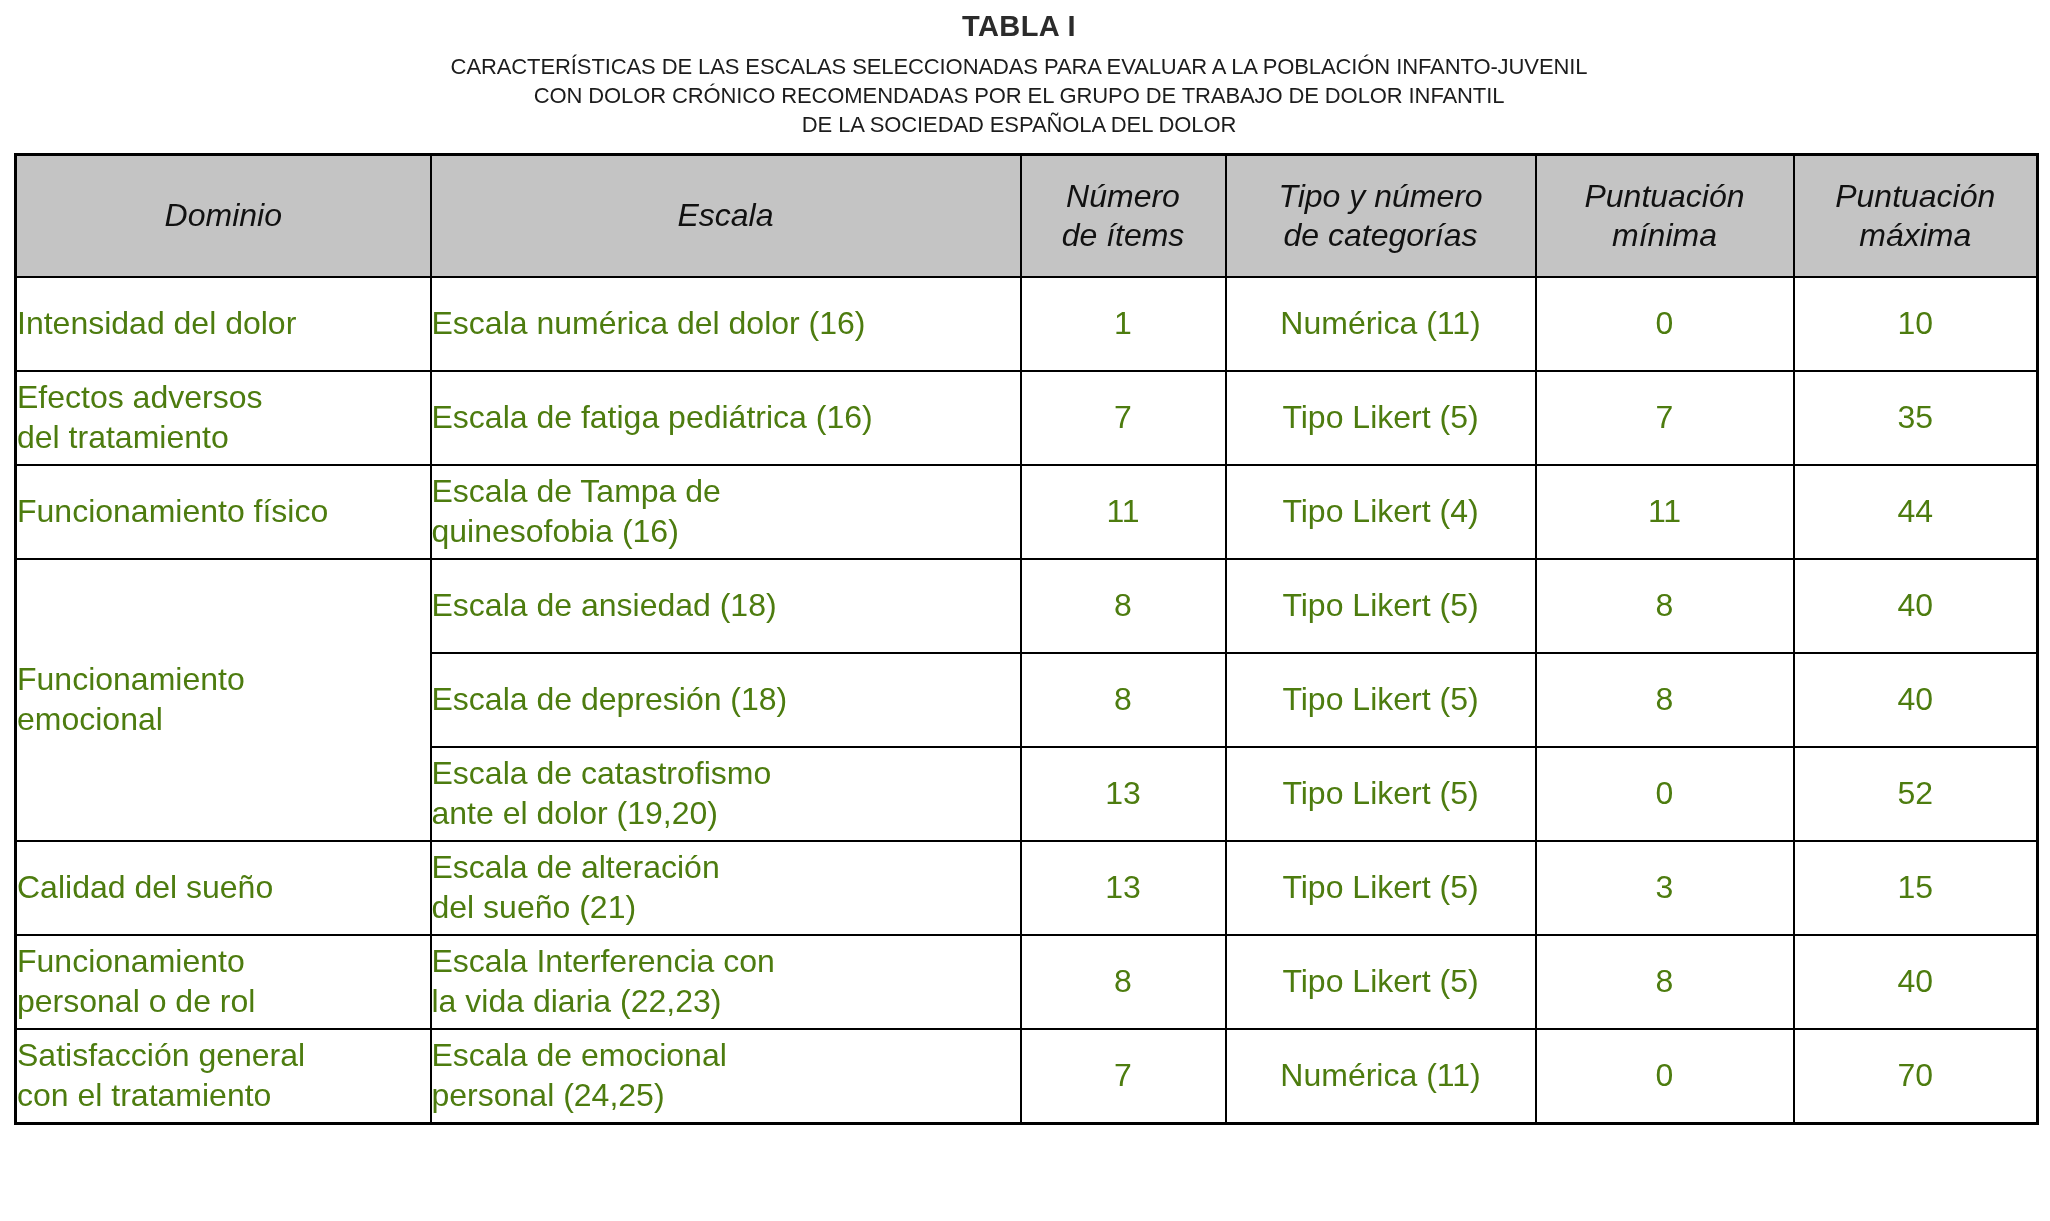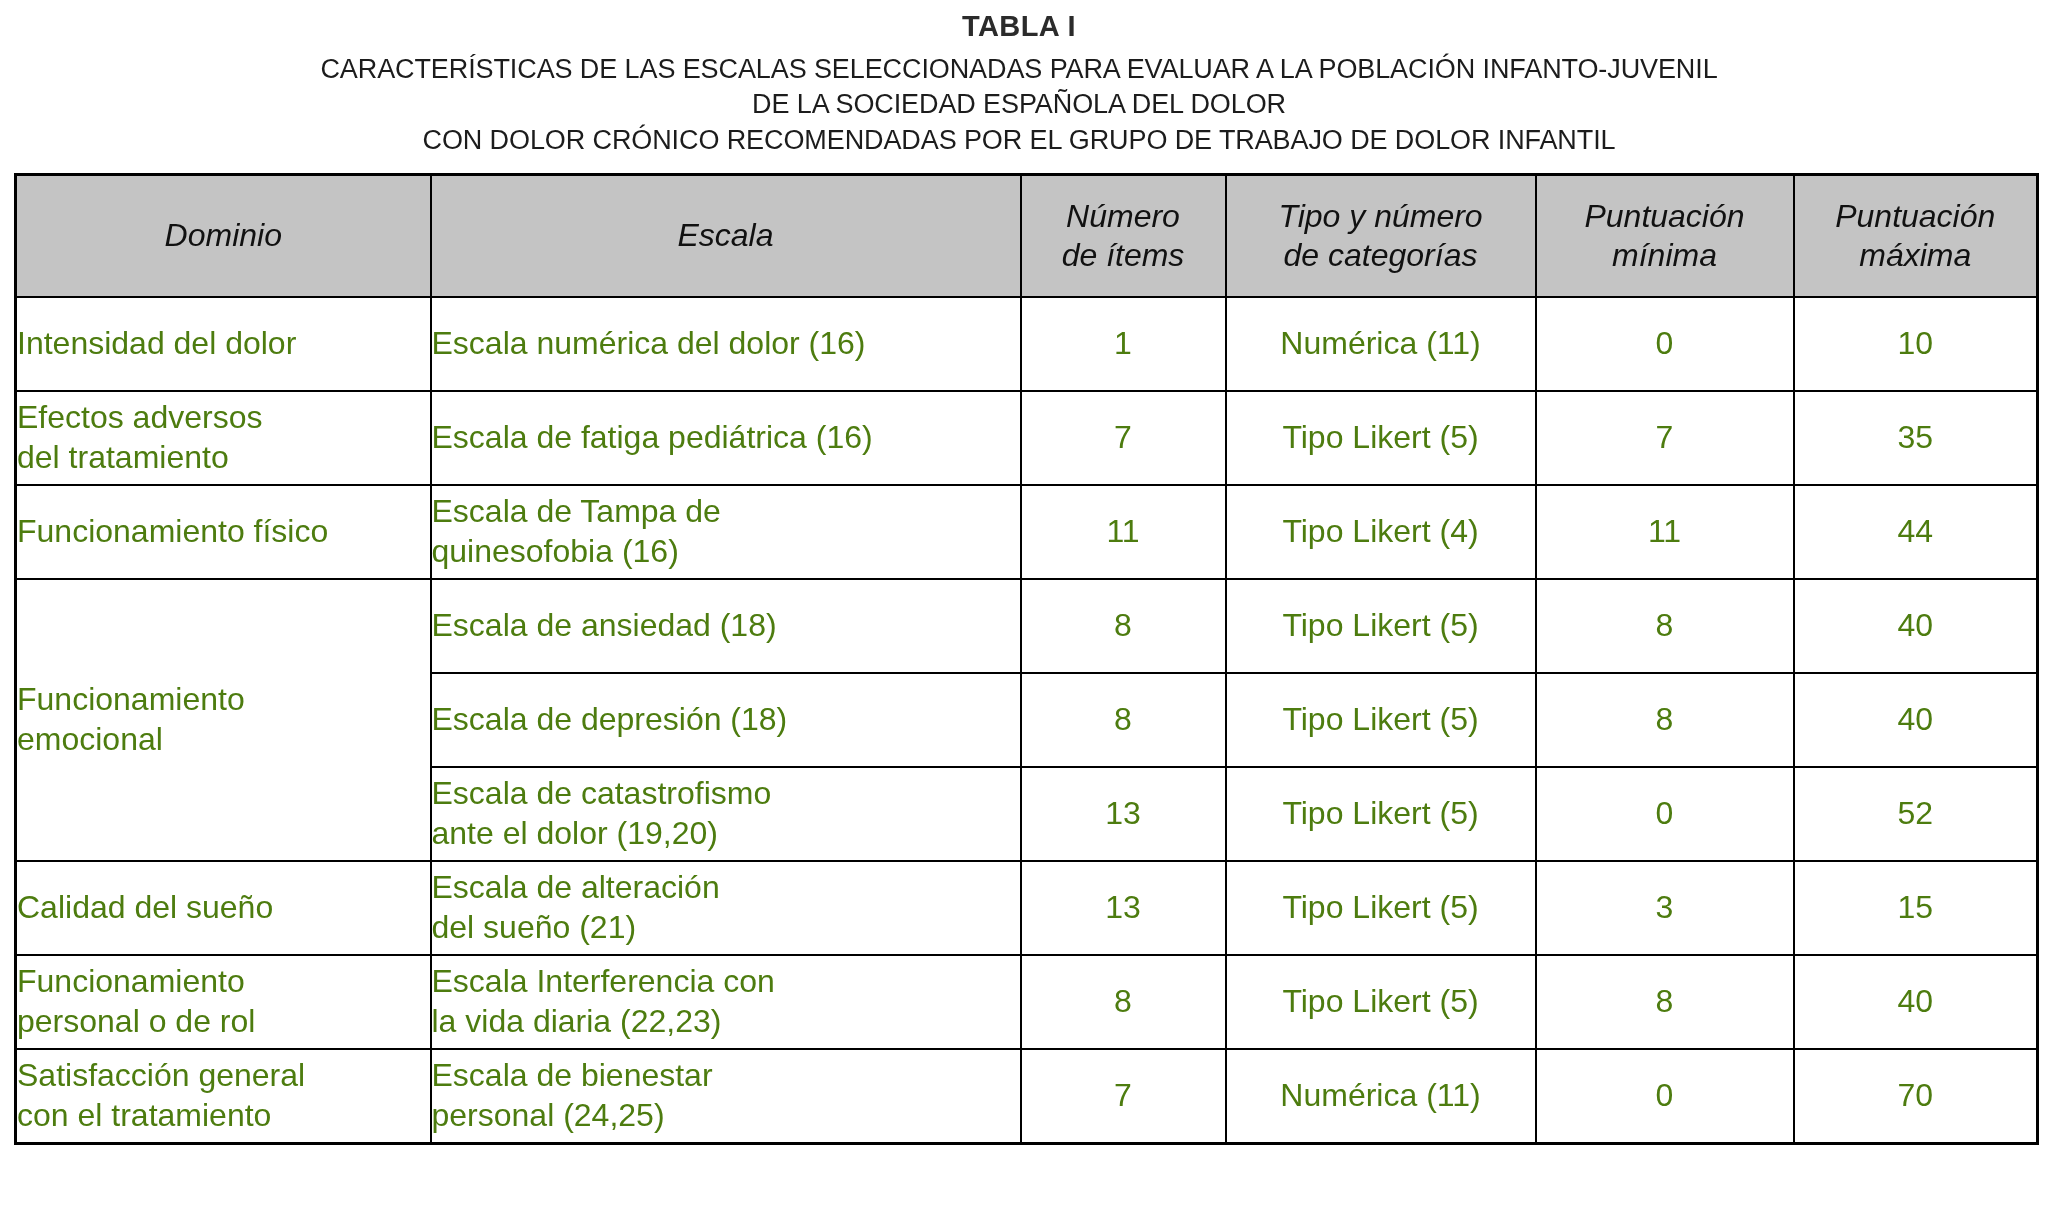--- a/index.html
+++ b/index.html
@@ -29,21 +29,21 @@
     font-family: "Liberation Sans", sans-serif;
     font-weight: bold;
     font-size: 29px;
     letter-spacing: 0.4px;
     color: #2b2b2b;
     line-height: 1.3;
     margin-bottom: 6px;
   }
   .title-sub {
     font-family: "Liberation Sans", sans-serif;
-    font-size: 27px;
+    font-size: 22px;
     line-height: 1.32;
     color: #1c1c1c;
     letter-spacing: -0.1px;
   }
   .title-sub div {
     white-space: nowrap;
   }
   table.data-table {
     border-collapse: collapse;
     table-layout: fixed;
@@ -98,22 +98,22 @@
 </style>
 </head>
 <body>
 
 <div class="page">
 
   <div class="title-block">
     <div class="title-main">TABLA I</div>
     <div class="title-sub">
       <div>CARACTERÍSTICAS DE LAS ESCALAS SELECCIONADAS PARA EVALUAR A LA POBLACIÓN INFANTO-JUVENIL</div>
+      <div>CON DOLOR CRÓNICO RECOMENDADAS POR EL GRUPO DE TRABAJO DE DOLOR INFANTIL</div>
       <div>DE LA SOCIEDAD ESPAÑOLA DEL DOLOR</div>
-      <div>CON DOLOR CRÓNICO RECOMENDADAS POR EL GRUPO DE TRABAJO DE DOLOR INFANTIL</div>
     </div>
   </div>
 
   <table class="data-table">
     <colgroup>
       <col class="c-dominio">
       <col class="c-escala">
       <col class="c-items">
       <col class="c-tipo">
       <col class="c-min">
@@ -251,21 +251,21 @@
         <td class="cell-num">8</td>
         <td class="cell-num">40</td>
       </tr>
 
       <tr>
         <td class="cell-text">
           <span class="ln">Satisfacción general</span>
           <span class="ln">con el tratamiento</span>
         </td>
         <td class="cell-text">
-          <span class="ln">Escala de bienestar</span>
+          <span class="ln">Escala de emocional</span>
           <span class="ln">personal (24,25)</span>
         </td>
         <td class="cell-num">7</td>
         <td class="cell-num">Numérica (11)</td>
         <td class="cell-num">0</td>
         <td class="cell-num">70</td>
       </tr>
 
     </tbody>
   </table>

